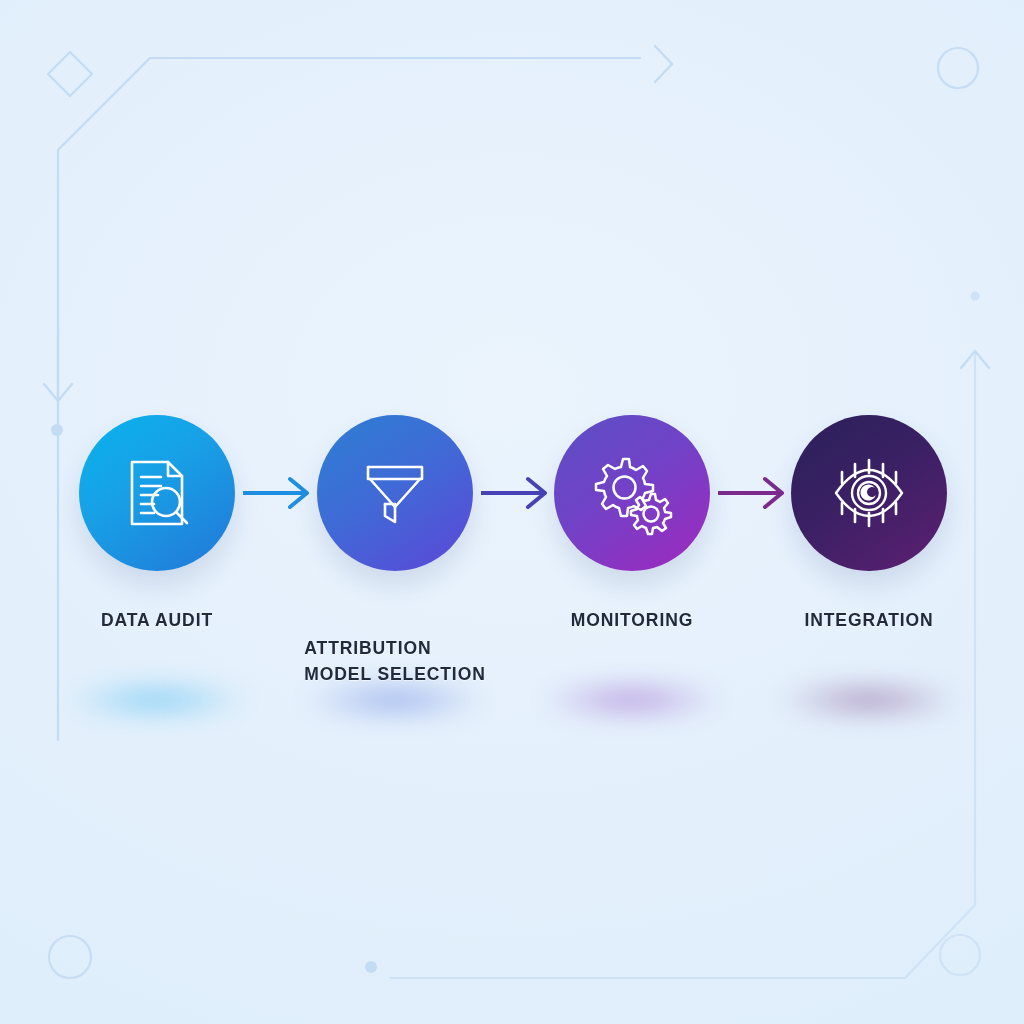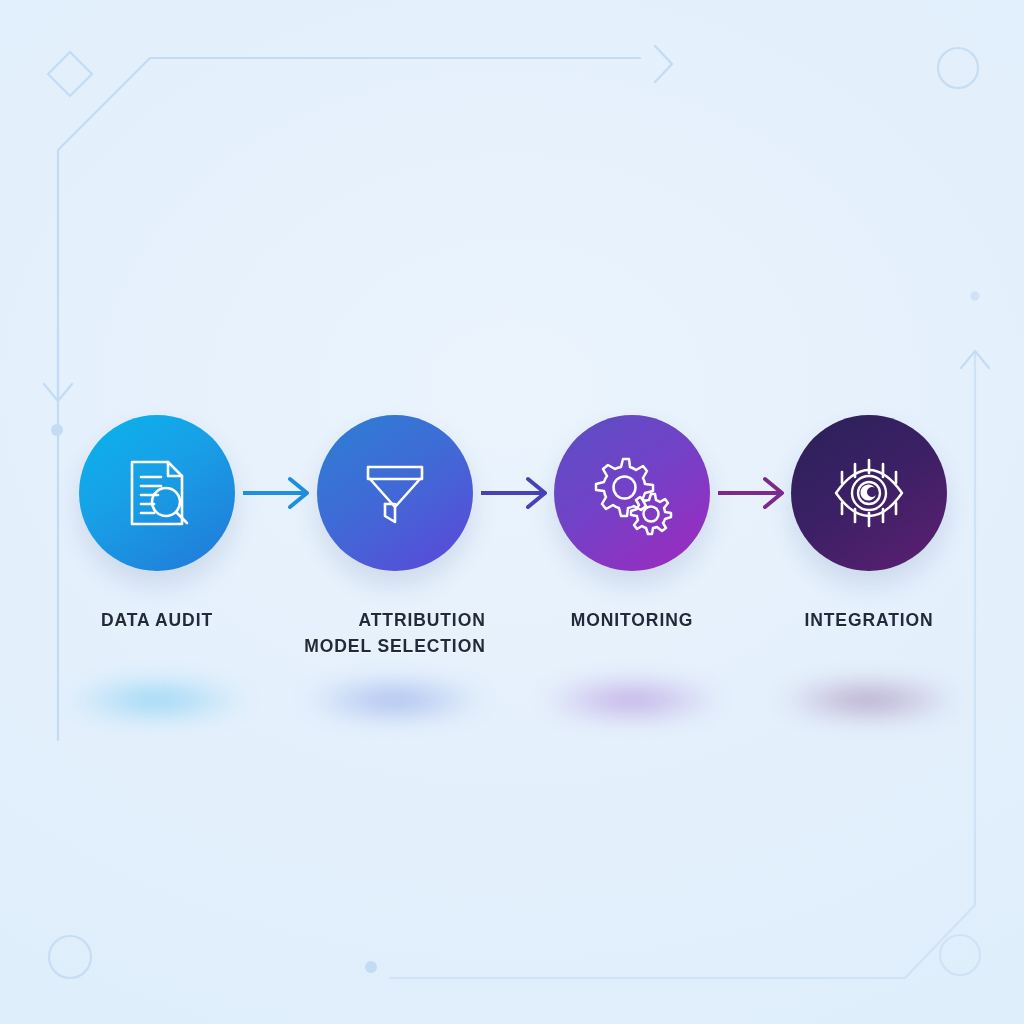--- a/index.html
+++ b/index.html
@@ -61,21 +61,21 @@
     justify-content: center;
     box-shadow: 0 14px 26px rgba(40, 60, 120, 0.13);
   }
 
   .bubble svg {
     display: block;
   }
 
   .step-label {
     margin-top: 36px;
-    text-align: right;
+    text-align: left;
     font-size: 17.5px;
     font-weight: bold;
     letter-spacing: 0.9px;
     line-height: 26px;
     color: #21293a;
     white-space: pre-line;
     text-shadow: 0 1px 0 rgba(255,255,255,0.5);
   }
 
   
@@ -154,21 +154,21 @@
             <path d="M27,54 L40,54"></path>
             <path d="M27,63 L40,63"></path>
             <circle cx="52" cy="52" r="14"></circle>
             <path d="M62,62 L73,73"></path>
           </g>
         </svg>
       </div>
       <div class="step-label">DATA AUDIT</div>
     </div>
 
-    <div class="step" style="left:285px;">
+    <div class="step" style="left:285px;gap:28px;">
       <div class="bubble" style="background: linear-gradient(145deg, #2c7fd3 0%, #3f6bd6 45%, #5d46d8 100%);">
         <svg width="86" height="86" viewBox="0 0 86 86">
           <g fill="none" stroke="#ffffff" stroke-width="2.6" stroke-linecap="round" stroke-linejoin="round">
             <path d="M16,17 L70,17 L70,29 L16,29 Z"></path>
             <path d="M18,29 L43,57 L43,72 L33,66 L33,54"></path>
             <path d="M68,29 L43,57"></path>
             <path d="M33,54 L43,54"></path>
           </g>
         </svg>
       </div>

